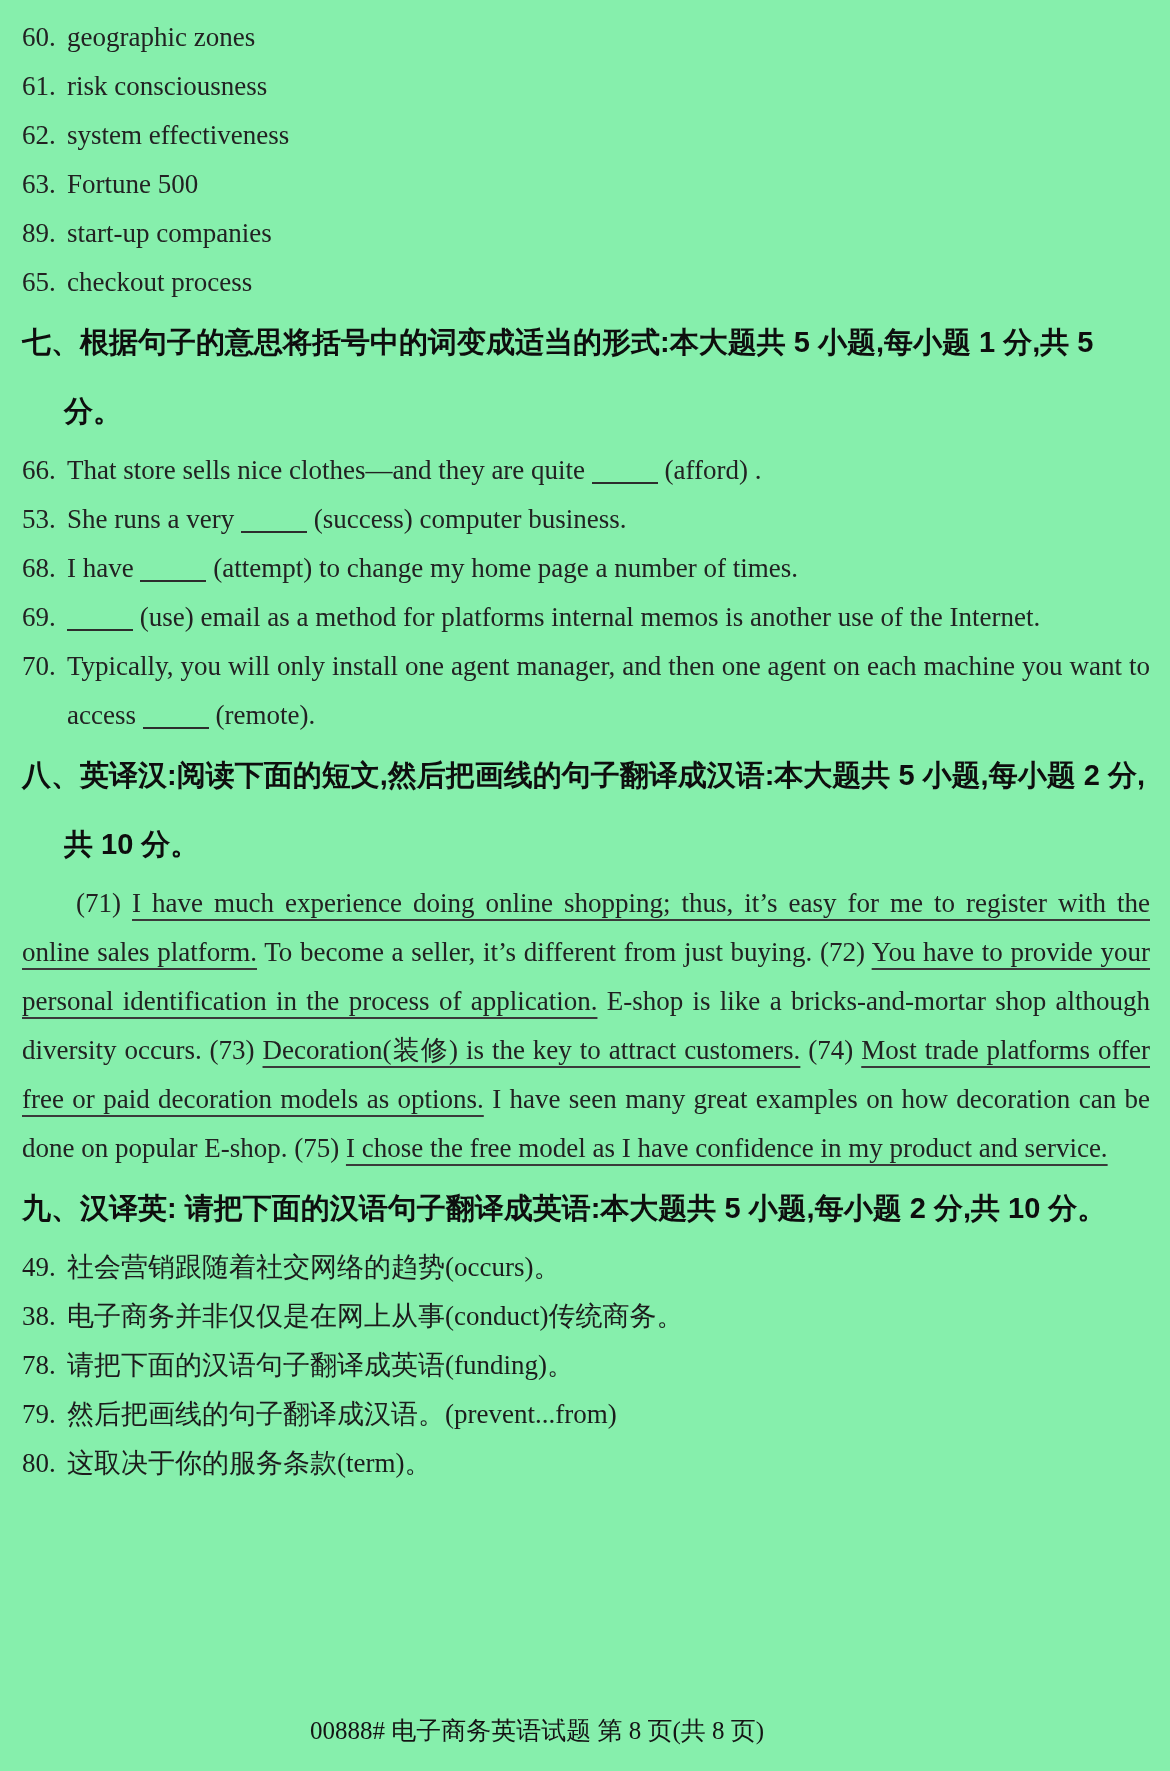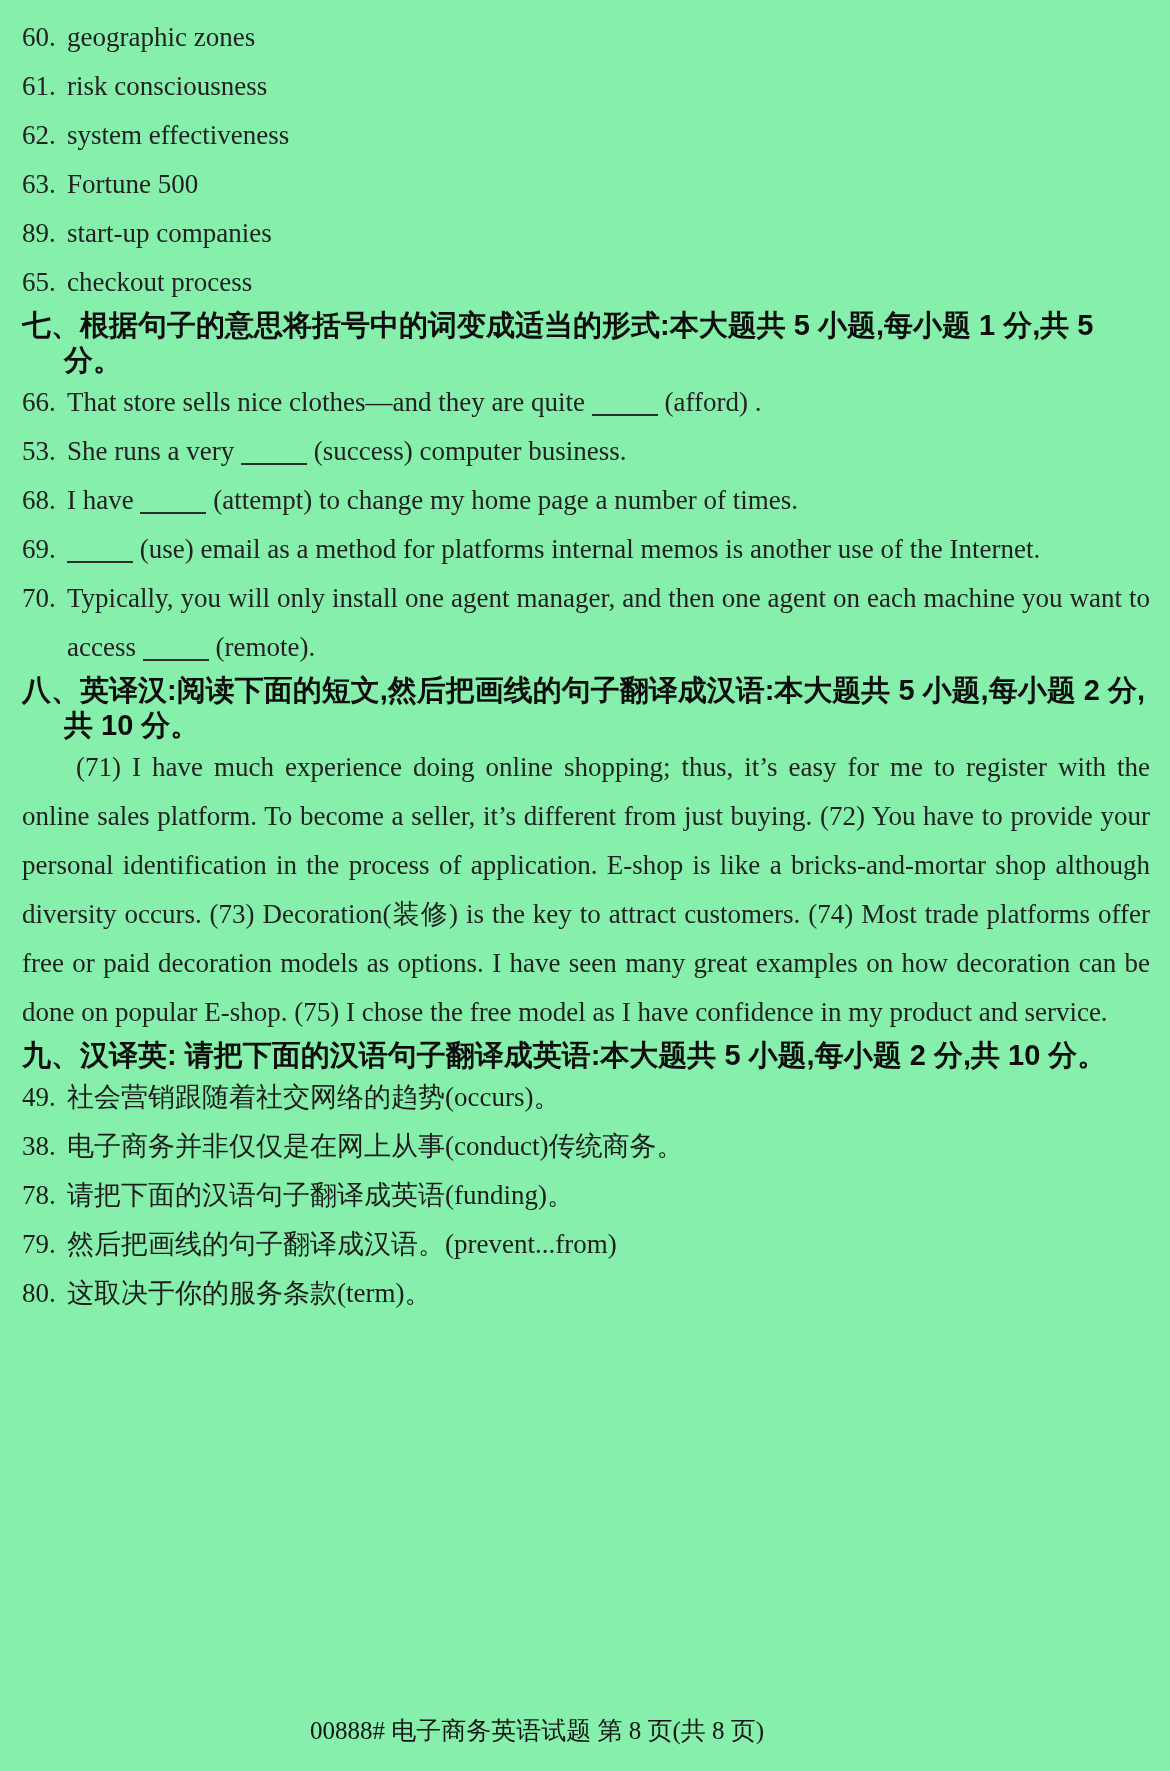--- a/index.html
+++ b/index.html
@@ -30,32 +30,33 @@
     display: inline-block;
     width: 45px;
     text-indent: 0;
   }
   
   .sec-heading {
     font-family: "Liberation Sans", "DejaVu Sans", sans-serif;
     font-weight: 700;
     color: #0e0e0e;
     font-size: 29px;
-    line-height: 35px;
+    line-height: 69px;
     padding-left: 42px;
     text-indent: -42px;
     margin-top: 1px;
   }
   
   .passage {
     text-align: justify;
     text-indent: 54px;
     line-height: 49px;
   }
   .passage .u, .q-item .u {
+    text-decoration: underline;
     text-underline-offset: 7px;
     text-decoration-thickness: 1.5px;
     text-decoration-color: #3a3a3a;
   }
   
   .blank {
     display: inline-block;
     width: 66px;
     height: 1em;
     border-bottom: 2px solid #2d2d2d;

